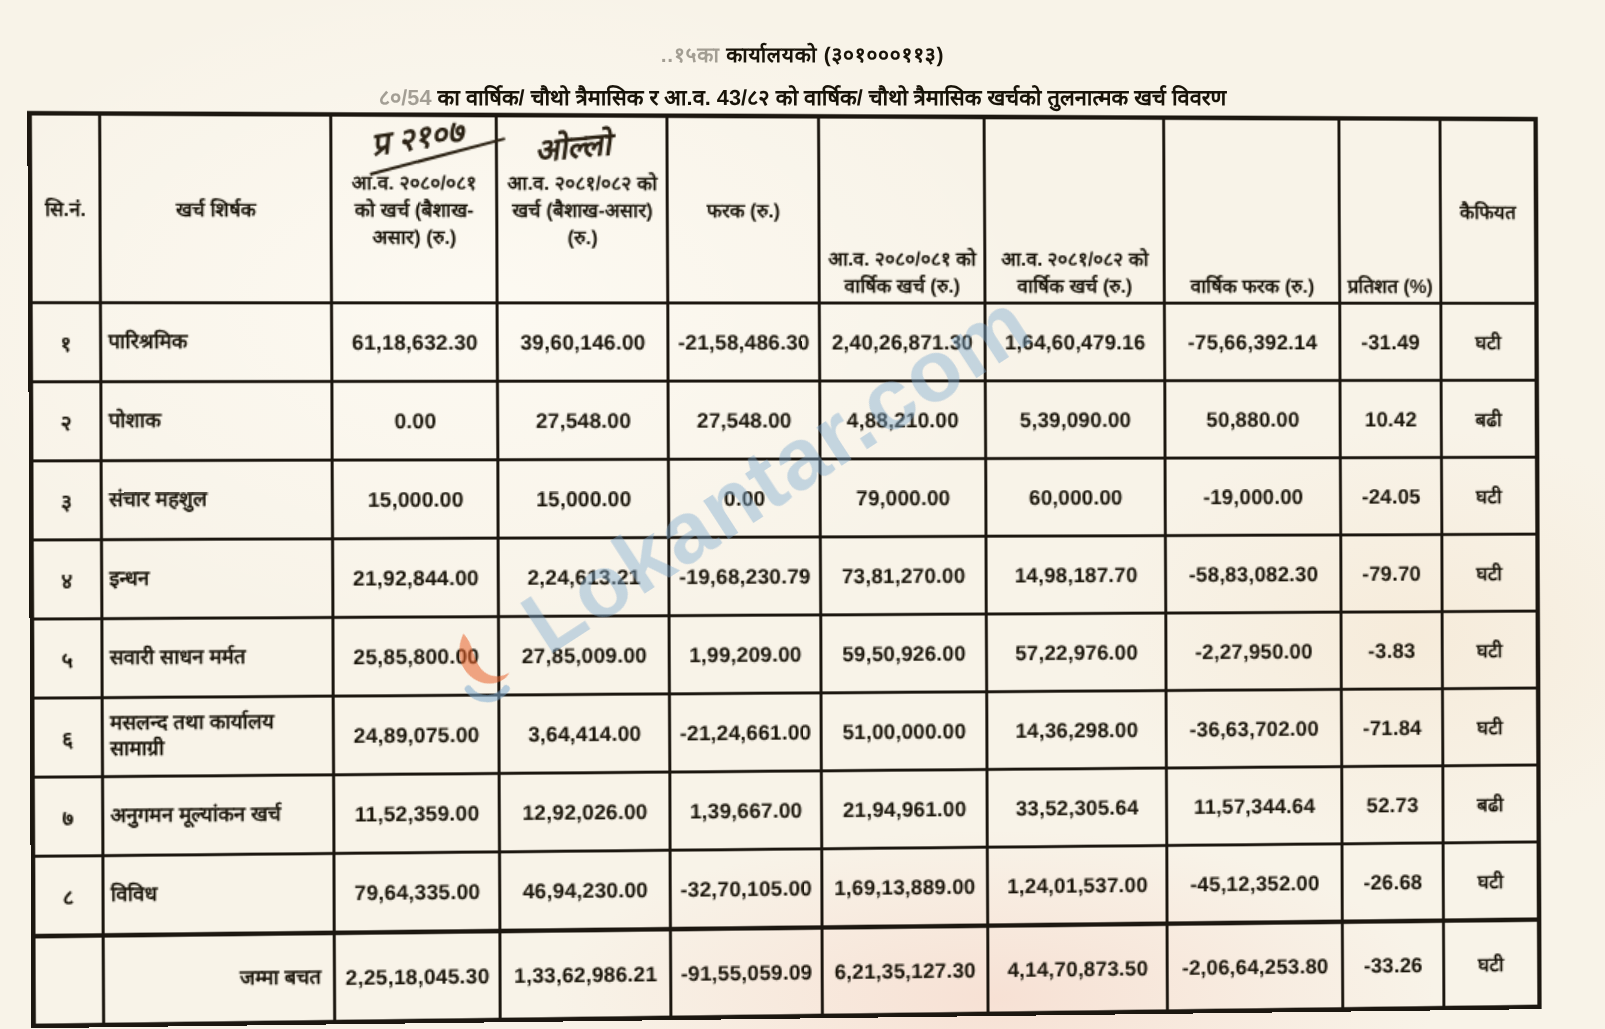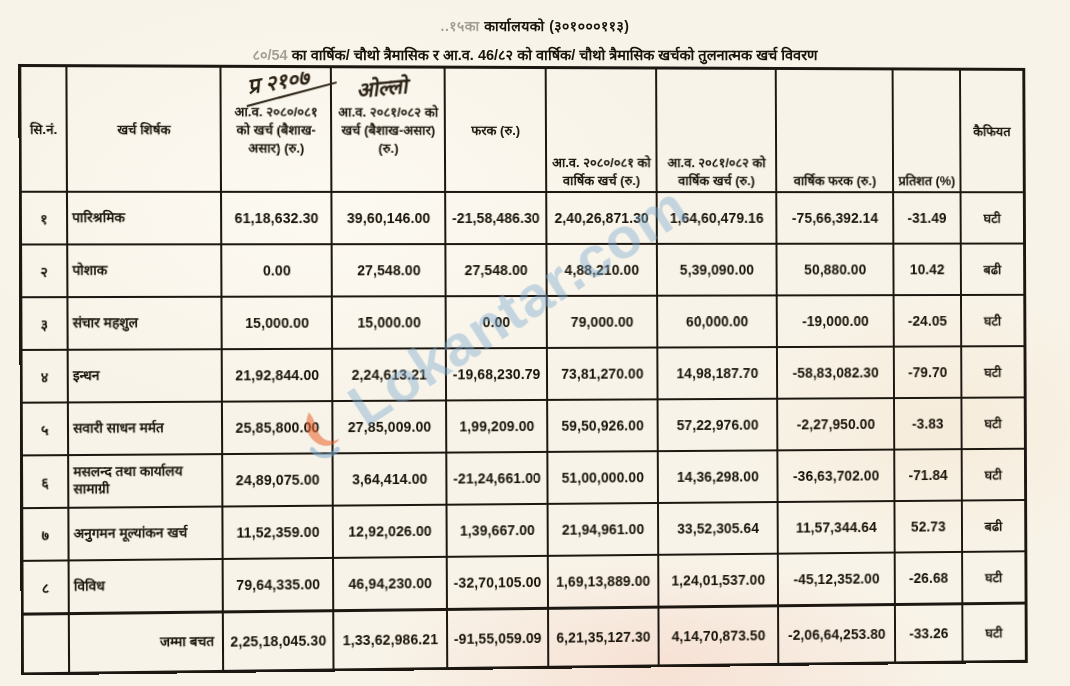--- a/index.html
+++ b/index.html
@@ -6,21 +6,21 @@
   body{
     width:1070px;height:686px;overflow:hidden;position:relative;
     font-family:"Liberation Sans","DejaVu Sans",sans-serif;
     background:
       radial-gradient(ellipse 420px 160px at 62% 97%, rgba(246,210,196,0.55), transparent 70%),
       radial-gradient(ellipse 300px 200px at 88% 62%, rgba(243,224,198,0.40), transparent 70%),
       radial-gradient(ellipse 500px 300px at 30% 30%, rgba(255,253,247,0.65), transparent 75%),
       #f8f3e8;
     color:#191409;
   }
-  .sheet{position:absolute;inset:0;}
+  .sheet{position:absolute;inset:0;margin-top:10px;}
   .doc-title1{position:absolute;top:16px;left:0;width:100%;text-align:center;
     font-size:14px;font-weight:700;letter-spacing:.5px;}
   .doc-title2{position:absolute;top:44px;left:0;width:100%;text-align:center;
     font-size:14.5px;font-weight:700;}
   .faint{opacity:.38;}
   .table-wrap{
     position:absolute;left:26px;top:66px;width:1014px;
     transform:perspective(1900px) rotateY(3deg) rotate(-0.25deg);
     transform-origin:50% 50%;
   }
@@ -62,21 +62,21 @@
     color:rgba(125,170,207,0.42);}
   .wm-logo{width:58px;height:58px;flex:0 0 auto;opacity:.55;}
 </style>
 </head>
 <body>
 
 <div class="sheet">
 
   <div class="doc-title1"><span class="faint">..१५का</span> <span>कार्यालयको (३०१०००११३)</span></div>
 
-  <div class="doc-title2"><span class="faint">८०/54</span> <span>का वार्षिक/ चौथो त्रैमासिक र आ.व. 46/८२ को वार्षिक/ चौथो त्रैमासिक खर्चको तुलनात्मक खर्च विवरण</span></div>
+  <div class="doc-title2"><span class="faint">८०/54</span> <span>का वार्षिक/ चौथो त्रैमासिक र आ.व. 43/८२ को वार्षिक/ चौथो त्रैमासिक खर्चको तुलनात्मक खर्च विवरण</span></div>
 
   <div class="table-wrap">
 
     <span class="hand hand-1">प्र २१०७</span>
     <span class="hand hand-2">ओल्लो</span>
 
     <table class="main">
       <colgroup>
         <col style="width:45px">
           <col style="width:150px">

